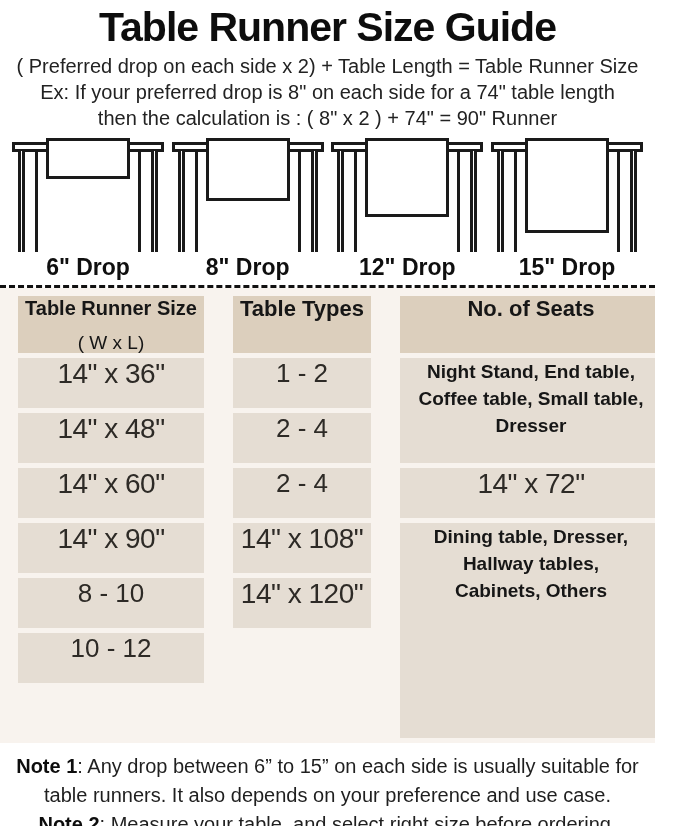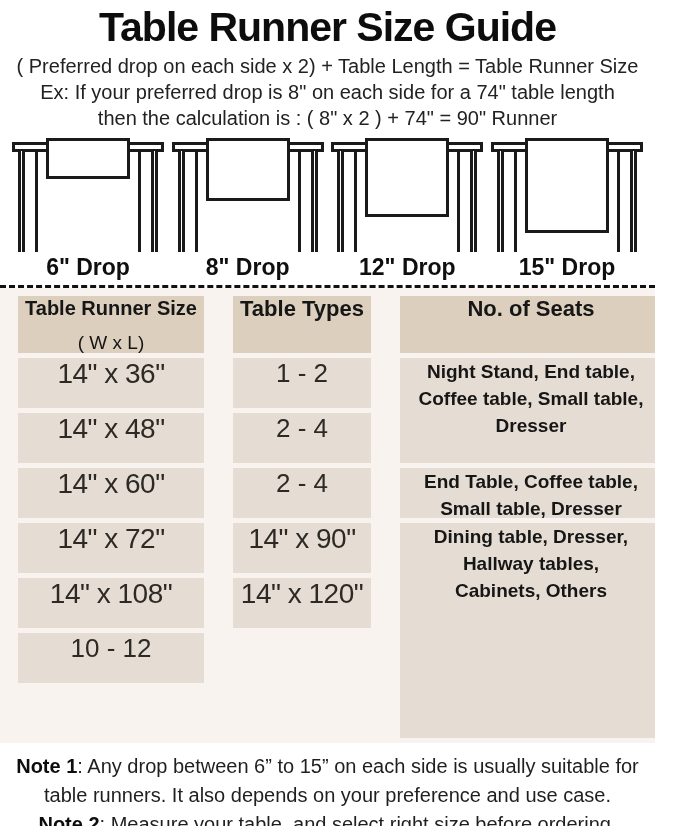--- a/index.html
+++ b/index.html
@@ -135,30 +135,30 @@
 
       <div class="cell bcell size-val">14" x 36"</div>
       <div class="cell bcell seat-val">1 - 2</div>
       <div class="cell bcell type-cell span2">Night Stand, End table, Coffee table, Small table, Dresser</div>
 
       <div class="cell bcell size-val">14" x 48"</div>
       <div class="cell bcell seat-val">2 - 4</div>
 
       <div class="cell bcell size-val">14" x 60"</div>
       <div class="cell bcell seat-val">2 - 4</div>
-      <div class="cell bcell type-cell span1">End Table, Coffee table, Small table, Dresser</div>
 
       <div class="cell bcell size-val">14" x 72"</div>
       <div class="cell bcell type-cell span4">
         <div class="narrow-text">Dining table, Dresser, Hallway tables, Cabinets, Others</div>
       </div>
 
       <div class="cell bcell size-val">14" x 90"</div>
 
       <div class="cell bcell size-val">14" x 108"</div>
+      <div class="cell bcell seat-val">8 - 10</div>
 
       <div class="cell bcell size-val">14" x 120"</div>
       <div class="cell bcell seat-val">10 - 12</div>
 
     </div>
   </div>
 
   <div class="notes">
     <div class="note1-wrap"><b>Note 1</b><span>: Any drop between 6” to 15” on each side is usually suitable for table runners. It also depends on your preference and use case.</span></div>
     <div><b>Note 2</b><span>: Measure your table, and select right size before ordering.</span></div>

